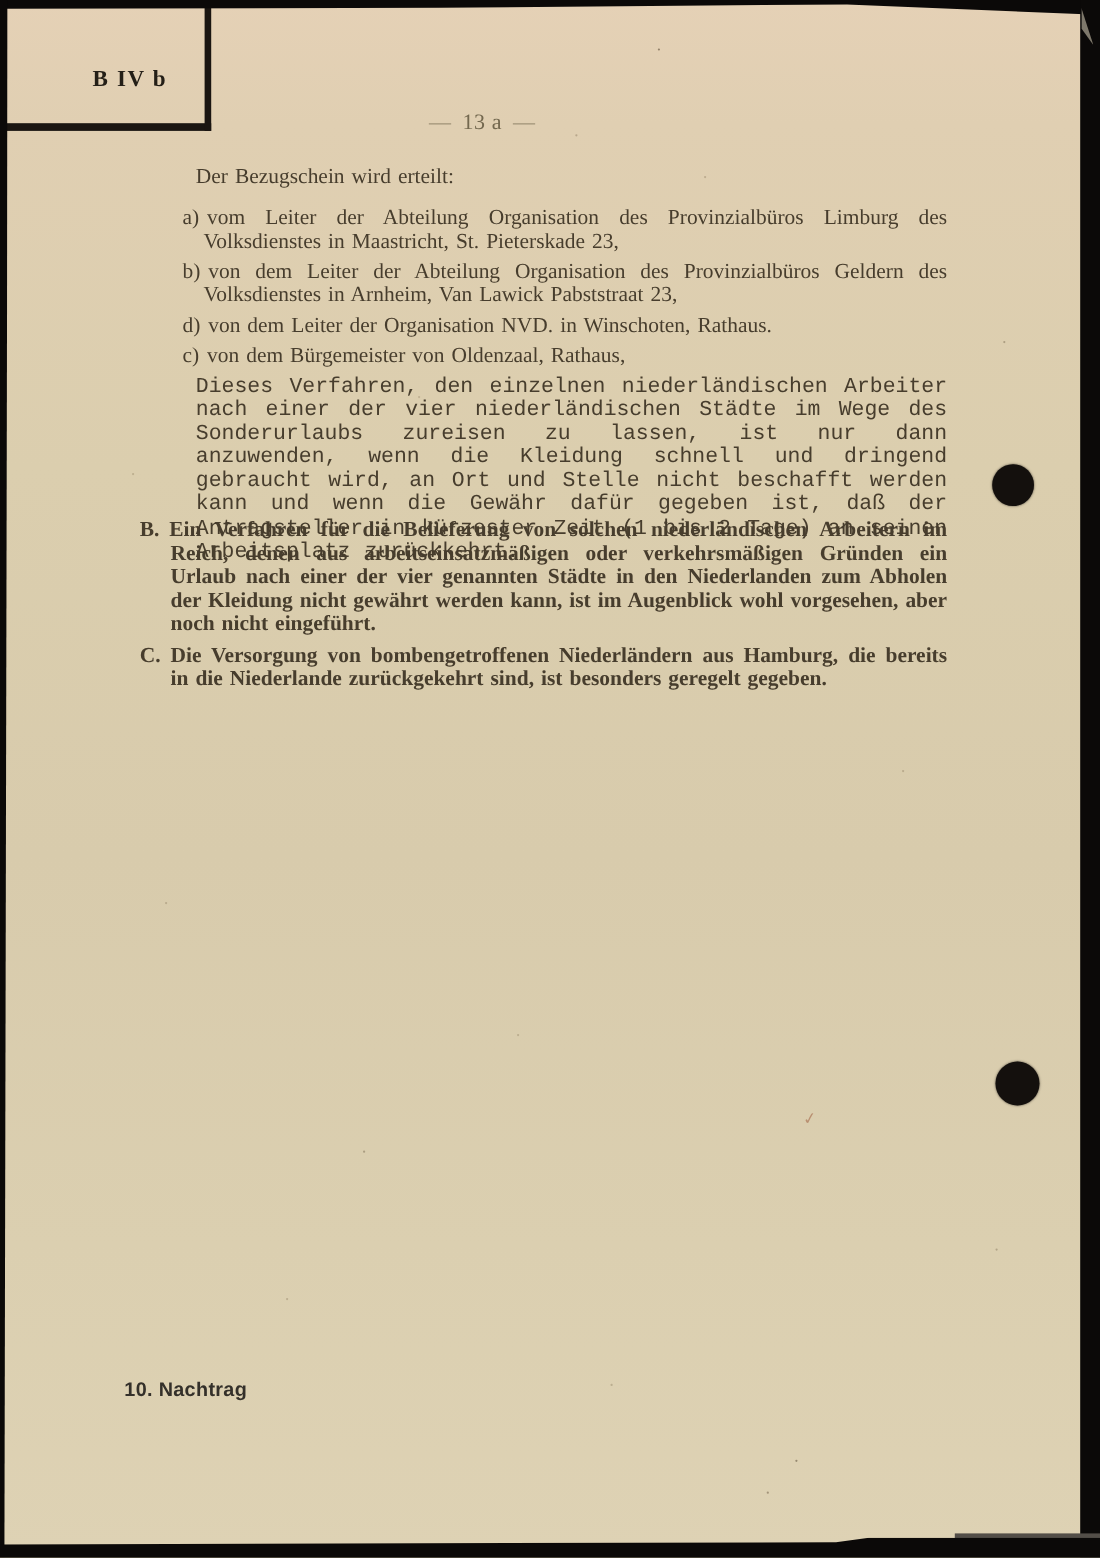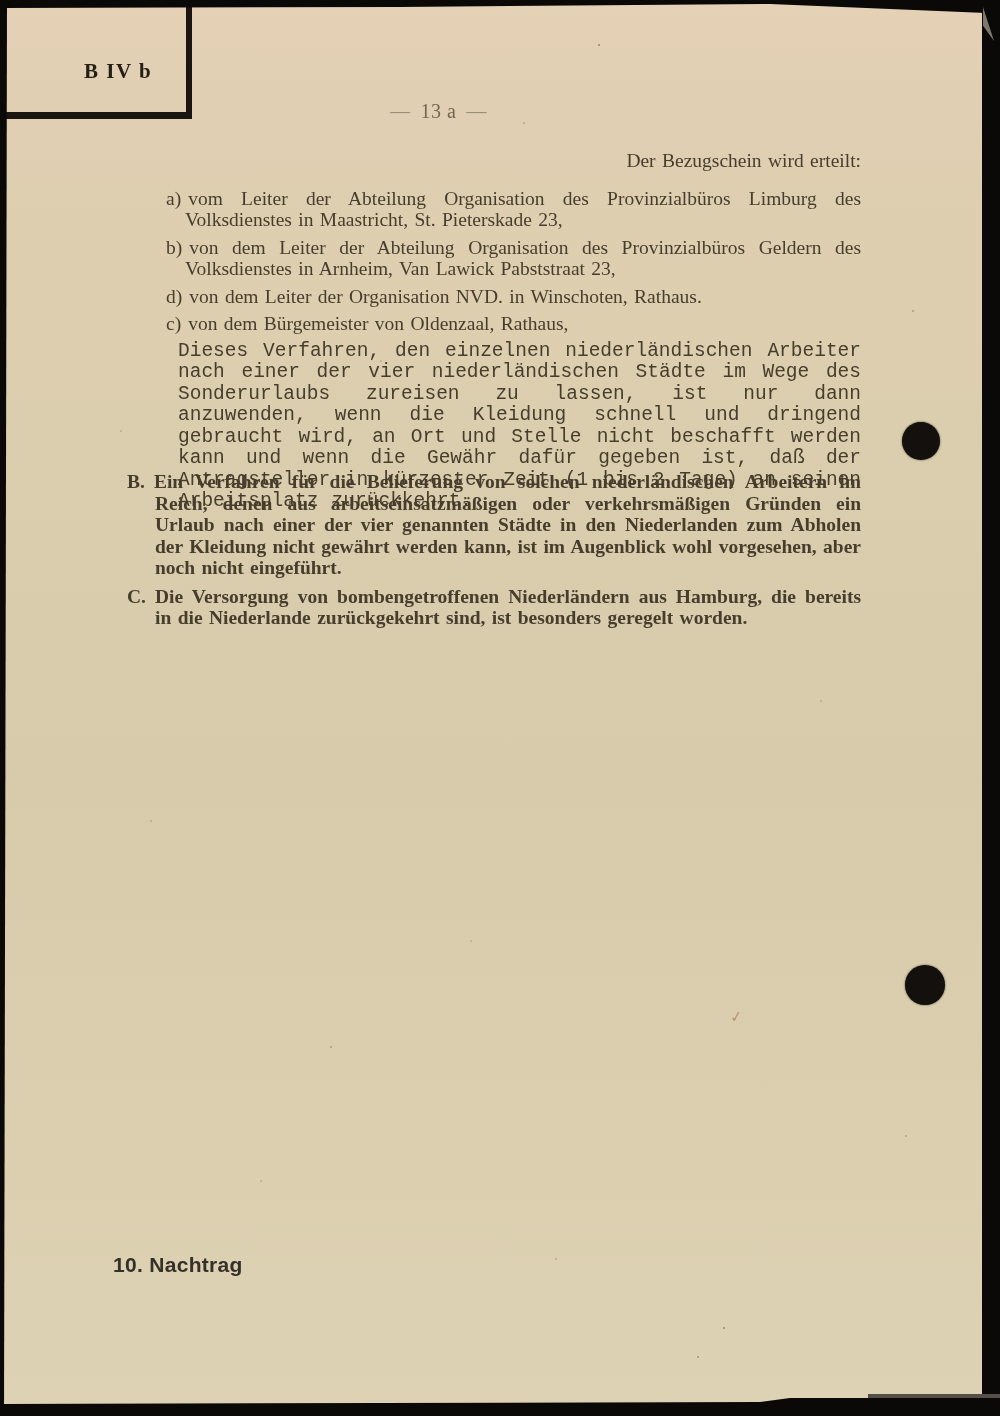--- a/index.html
+++ b/index.html
@@ -33,30 +33,30 @@
   .stamp-text{position:absolute;left:78px;top:44px;font-weight:bold;font-size:21px;
     letter-spacing:1.5px;color:#241f17;margin-top:15px;}
   
   .page-number{position:absolute;left:380px;top:100px;width:230px;text-align:left;
     font-size:20px;color:#73684f;letter-spacing:.5px;}
   .page-number .dash{opacity:.65;margin:0 10px;}
   
   .doc-text{color:#473d2d;font-size:19.5px;line-height:21.5px;text-align:justify;
     word-spacing:1.5px;hyphens:auto;-webkit-hyphens:auto;}
   .section-a{position:absolute;left:166px;top:150px;width:695px;}
-  .section-a .intro{margin:0 0 16px;padding-left:12px;text-align:right;}
+  .section-a .intro{margin:0 0 16px;padding-left:12px;text-align:left;}
   .section-a .item{margin:0 0 6px;padding-left:19px;text-indent:-19px;font-family:Liberation Serif, serif;}
   .section-a .note{margin:6px 0 0;padding-left:12px;font-family:Liberation Mono, monospace;}
   .label{margin-right:7px;}
   .sections-bc{position:absolute;left:127px;top:471px;width:734px;}
   .sections-bc .sec{margin:0 0 7px;padding-left:28px;text-indent:-28px;font-weight:bold;}
   .sections-bc .label{margin-right:9px;}
   
   .footer{position:absolute;left:113px;top:1253px;font-family:"Liberation Sans","DejaVu Sans",sans-serif;
-    font-weight:bold;font-size:21px;color:#34302a;letter-spacing:.3px;}
+    font-weight:bold;font-size:18px;color:#34302a;letter-spacing:.3px;}
   
   .hole{position:absolute;border-radius:50%;background:#14100d;box-shadow:0 0 2px rgba(20,16,13,.8);}
   .hole-1{left:902px;top:422px;width:38px;height:38px;}
   .hole-2{left:905px;top:965px;width:40px;height:40px;}
   
   .check-mark{position:absolute;left:730px;top:1008px;font-size:15px;color:rgba(158,92,62,.55);
     transform:rotate(-8deg);font-family:"DejaVu Sans",sans-serif;}
 </style>
 </head>
 <body>
@@ -77,21 +77,21 @@
     <p class="intro">Der Bezugschein wird erteilt:</p>
     <p class="item"><span class="label">a)</span><span>vom Leiter der Abteilung Organisation des Provinzialbüros Limburg des Volksdienstes in Maastricht, St. Pieterskade 23,</span></p>
     <p class="item"><span class="label">b)</span><span>von dem Leiter der Abteilung Organisation des Provinzialbüros Geldern des Volksdienstes in Arnheim, Van Lawick Pabststraat 23,</span></p>
     <p class="item"><span class="label">d)</span><span>von dem Leiter der Organisation NVD. in Winschoten, Rathaus.</span></p>
     <p class="item"><span class="label">c)</span><span>von dem Bürgemeister von Oldenzaal, Rathaus,</span></p>
     <p class="note">Dieses Verfahren, den einzelnen niederländischen Arbeiter nach einer der vier niederländischen Städte im Wege des Sonderurlaubs zureisen zu lassen, ist nur dann anzuwenden, wenn die Kleidung schnell und dringend gebraucht wird, an Ort und Stelle nicht beschafft werden kann und wenn die Gewähr dafür gegeben ist, daß der Antragsteller in kürzester Zeit (1 bis 2 Tage) an seinen Arbeitsplatz zurückkehrt.</p>
   </div>
 
   <div class="sections-bc doc-text">
     <p class="sec"><span class="label">B.</span><span>Ein Verfahren für die Belieferung von solchen niederländischen Arbeitern im Reich, denen aus arbeitseinsatzmäßigen oder verkehrsmäßigen Gründen ein Urlaub nach einer der vier genannten Städte in den Niederlanden zum Abholen der Kleidung nicht gewährt werden kann, ist im Augenblick wohl vorgesehen, aber noch nicht eingeführt.</span></p>
-    <p class="sec"><span class="label">C.</span><span>Die Versorgung von bombengetroffenen Niederländern aus Hamburg, die bereits in die Niederlande zurückgekehrt sind, ist besonders geregelt worden.</span></p>
+    <p class="sec"><span class="label">C.</span><span>Die Versorgung von bombengetroffenen Niederländern aus Hamburg, die bereits in die Niederlande zurückgekehrt sind, ist besonders geregelt gegeben.</span></p>
   </div>
 
   <div class="check-mark">✓</div>
 
   <div class="footer">10. Nachtrag</div>
 
   <div class="hole hole-1"></div>
   <div class="hole hole-2"></div>
 
   <div class="edge edge-top"></div>

